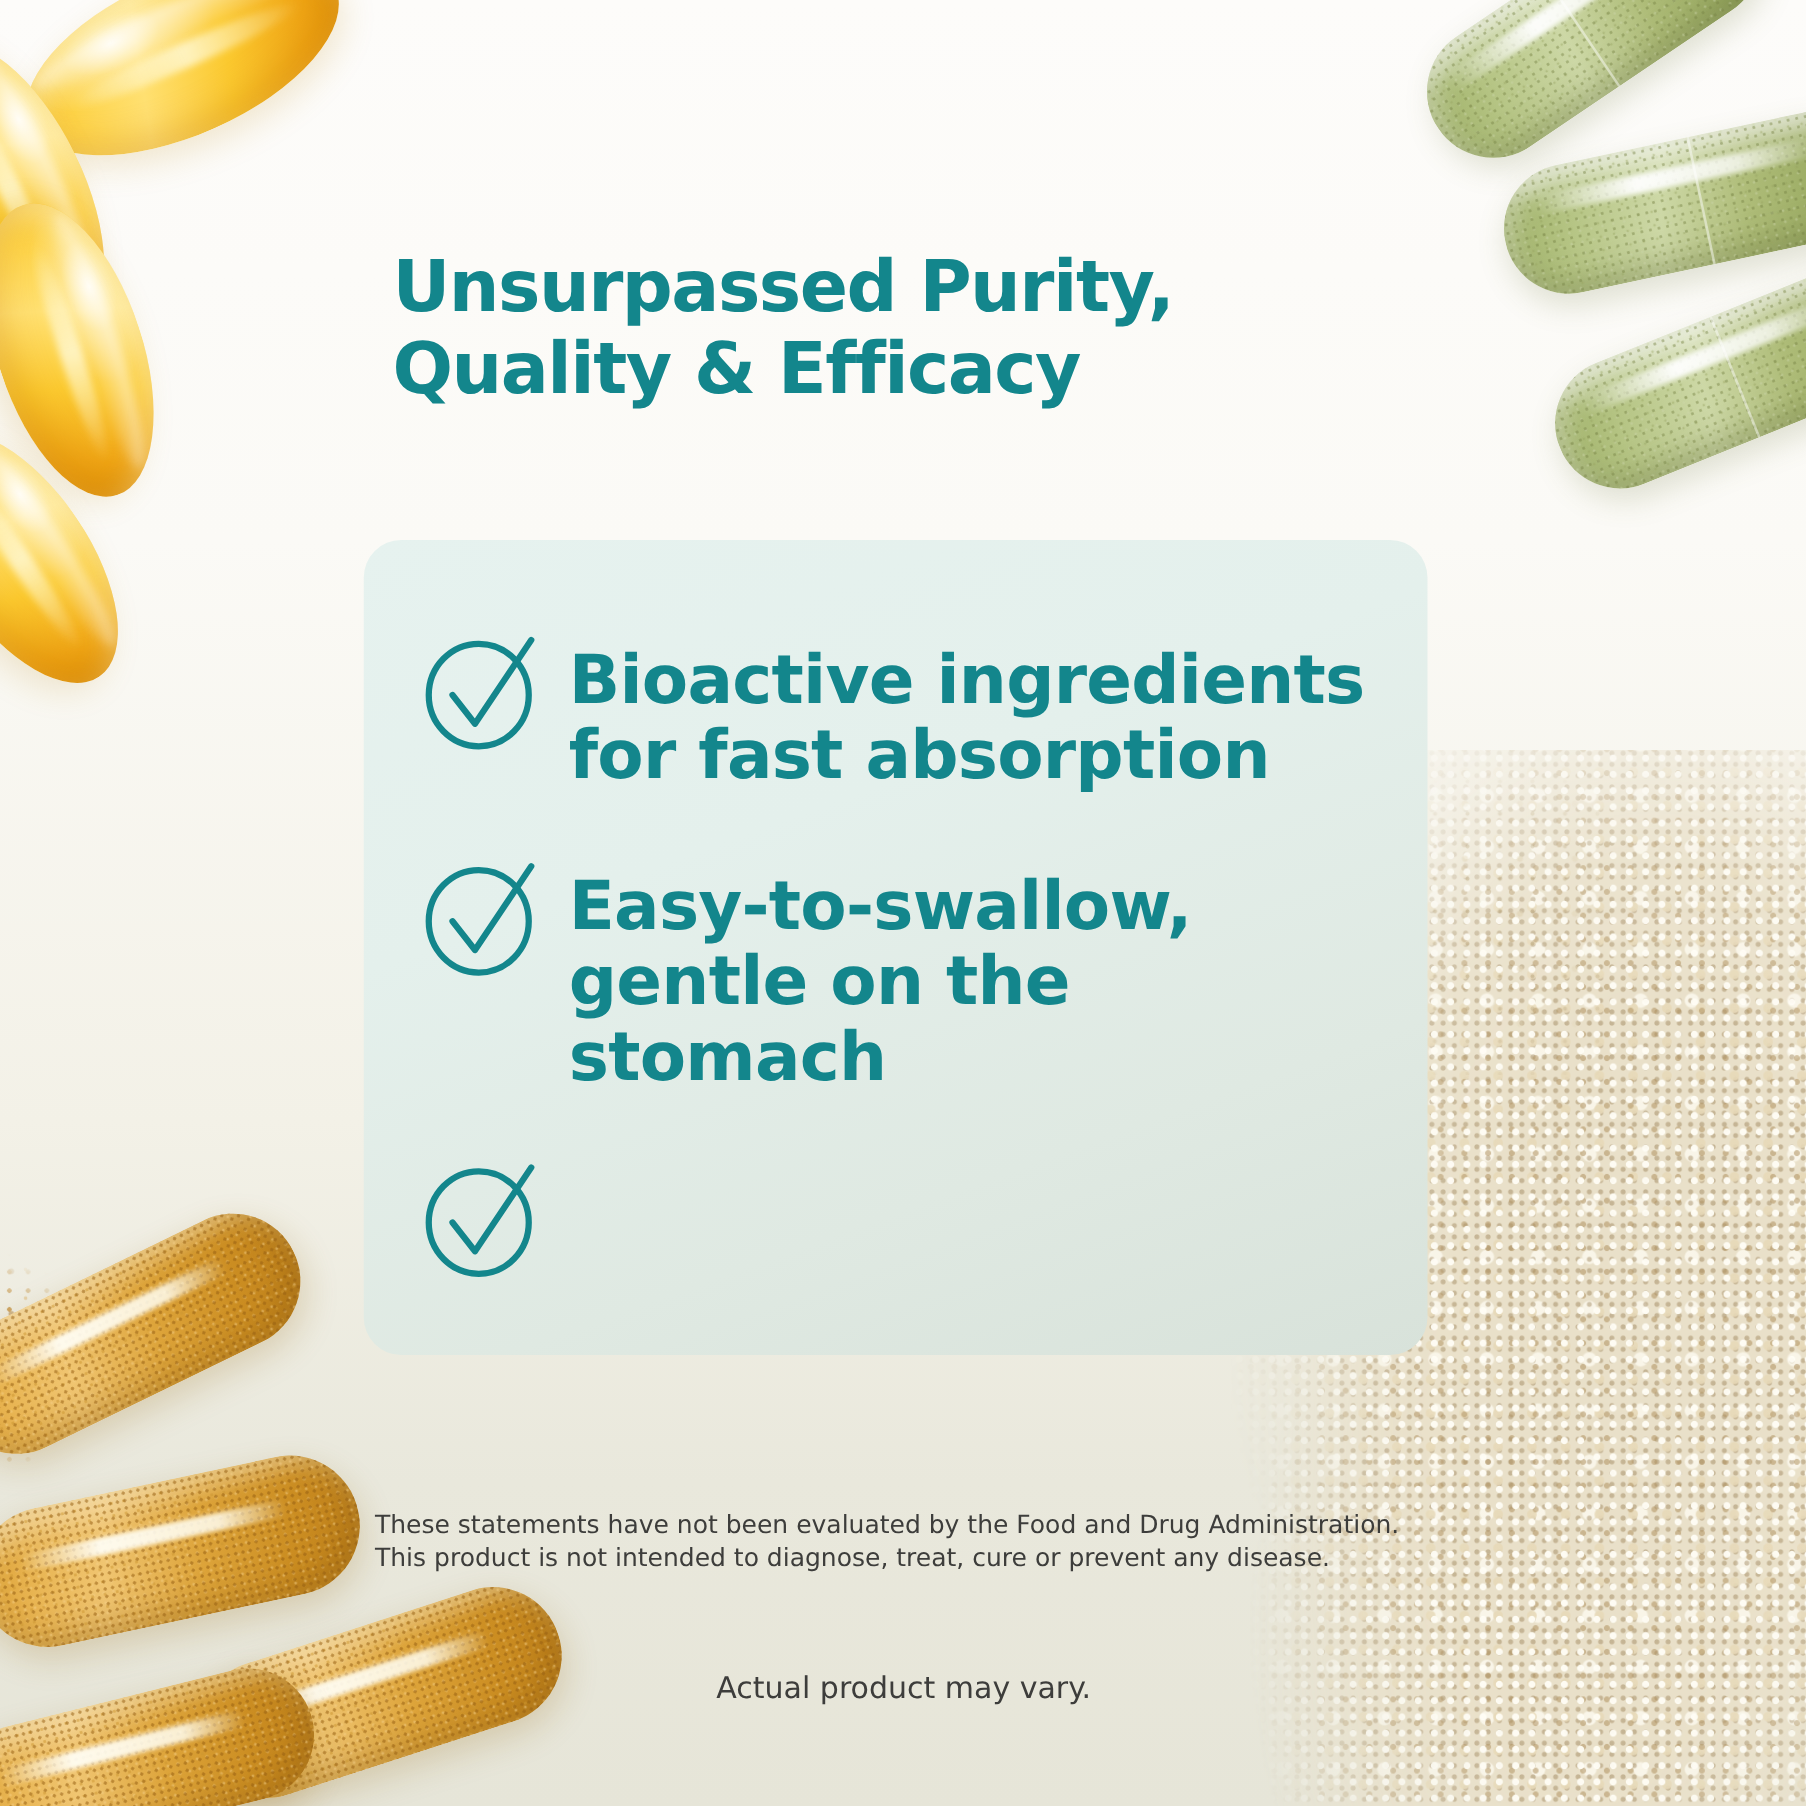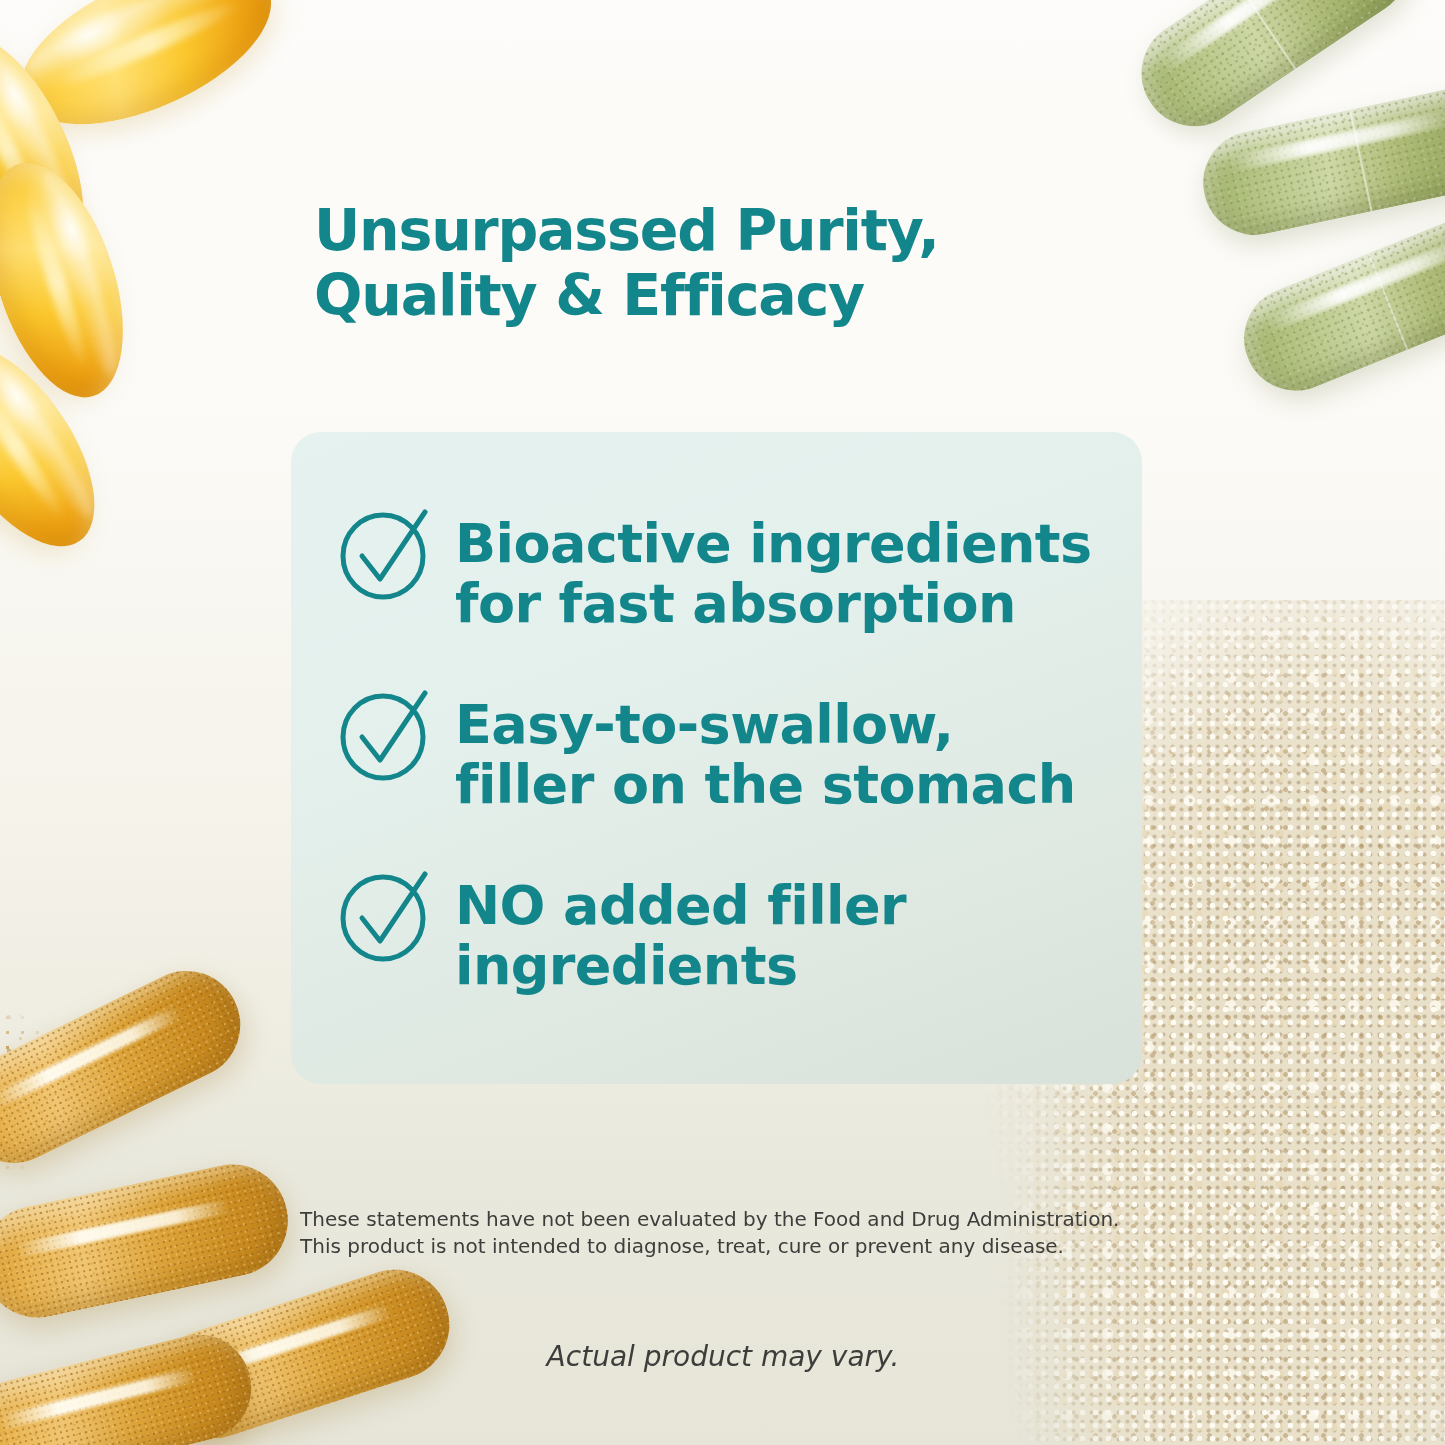--- a/index.html
+++ b/index.html
@@ -275,22 +275,21 @@
   }
 
   #product-note {
     position: absolute;
     left: 300px;
     top: 1312px;
     width: 846px;
     text-align: center;
     color: #3d3d3b;
     font-family: "DejaVu Sans", "Liberation Sans", sans-serif;
-    font-size: 28px;
-    font-style: italic;
+    font-size: 24px;
   }
 </style>
 </head>
 <body>
 
 <div id="canvas">
 
   <div class="photo-layer" id="softgels">
     <div class="softgel seam" id="sg1"></div>
     <div class="softgel seam" id="sg2"></div>
@@ -360,32 +359,30 @@
       </div>
 
       <div class="benefit-row">
         <span class="check-icon">
           <svg viewBox="0 0 104 104" fill="none" xmlns="http://www.w3.org/2000/svg">
             <ellipse cx="48" cy="56" rx="40" ry="41" stroke="#13868c" stroke-width="5"></ellipse>
             <path d="M27 56 L45 79 L90 12" stroke="#13868c" stroke-width="5" stroke-linecap="round" stroke-linejoin="round"></path>
           </svg>
         </span>
         <span class="benefit-text">Easy-to-swallow,
-filler on the stomach</span>
+gentle on the stomach</span>
       </div>
 
       <div class="benefit-row">
         <span class="check-icon">
           <svg viewBox="0 0 104 104" fill="none" xmlns="http://www.w3.org/2000/svg">
             <ellipse cx="48" cy="56" rx="40" ry="41" stroke="#13868c" stroke-width="5"></ellipse>
             <path d="M27 56 L45 79 L90 12" stroke="#13868c" stroke-width="5" stroke-linecap="round" stroke-linejoin="round"></path>
           </svg>
         </span>
-        <span class="benefit-text">NO added filler
-ingredients</span>
       </div>
 
     </div>
 
     <p id="fda-disclaimer">These statements have not been evaluated by the Food and Drug Administration. This product is not intended to diagnose, treat, cure or prevent any disease.</p>
 
     <p id="product-note">Actual product may vary.</p>
 
   </div>
 </div>

